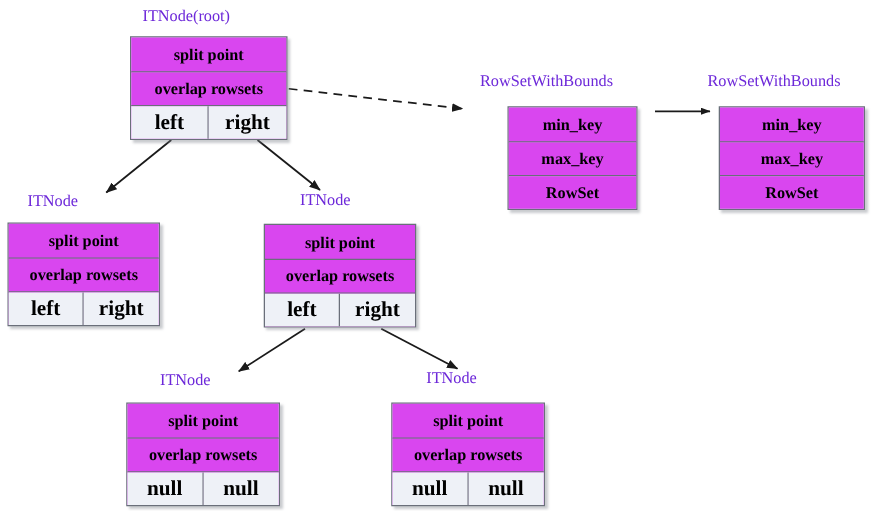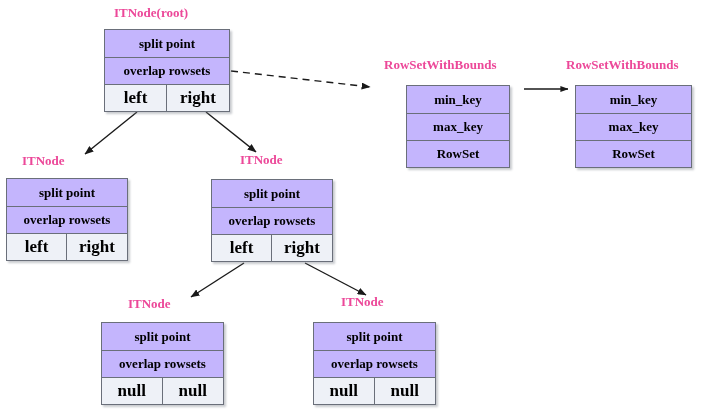--- a/index.html
+++ b/index.html
@@ -19,44 +19,44 @@
     position: absolute;
     left: 0;
     top: 0;
     width: 704px;
     height: 409px;
     pointer-events: none;
   }
   .node-label {
     position: absolute;
     font-family: "Liberation Serif", "DejaVu Serif", serif;
-    font-weight: bold;
+    font-weight: normal;
     font-size: 13px;
-    color: #ec4899;
+    color: #6d28d9;
     white-space: nowrap;
     line-height: 14px;
   }
   .box {
     position: absolute;
     box-sizing: border-box;
     border: 1px solid #6a6f7a;
     background: #eef1f7;
     box-shadow: 2px 2px 2px rgba(120,125,135,0.40);
   }
   .row {
     box-sizing: border-box;
     display: flex;
     align-items: center;
     justify-content: center;
     border-bottom: 1px solid #6a6f7a;
     font-family: "Liberation Serif", "DejaVu Serif", serif;
     font-weight: bold;
     font-size: 13px;
     color: #000000;
-    background: #c4b5fd;
+    background: #d946ef;
     white-space: nowrap;
   }
   .row:last-child {
     border-bottom: none;
   }
   .row.split {
     flex-direction: row;
     padding: 0;
   }
   .half {

